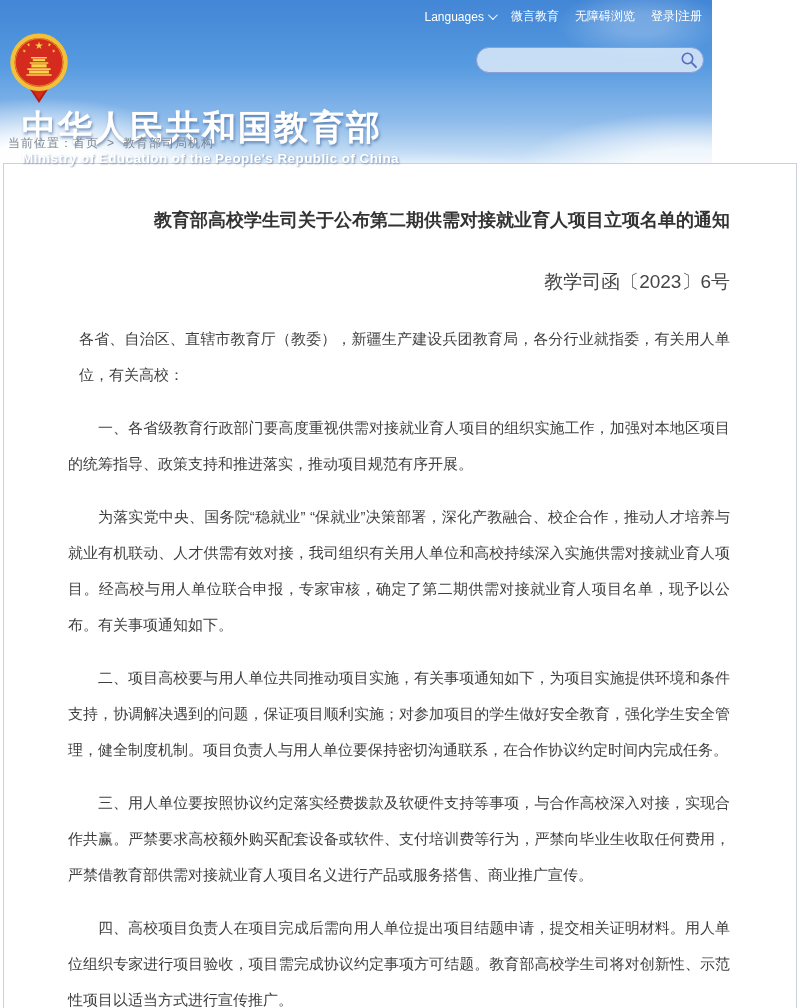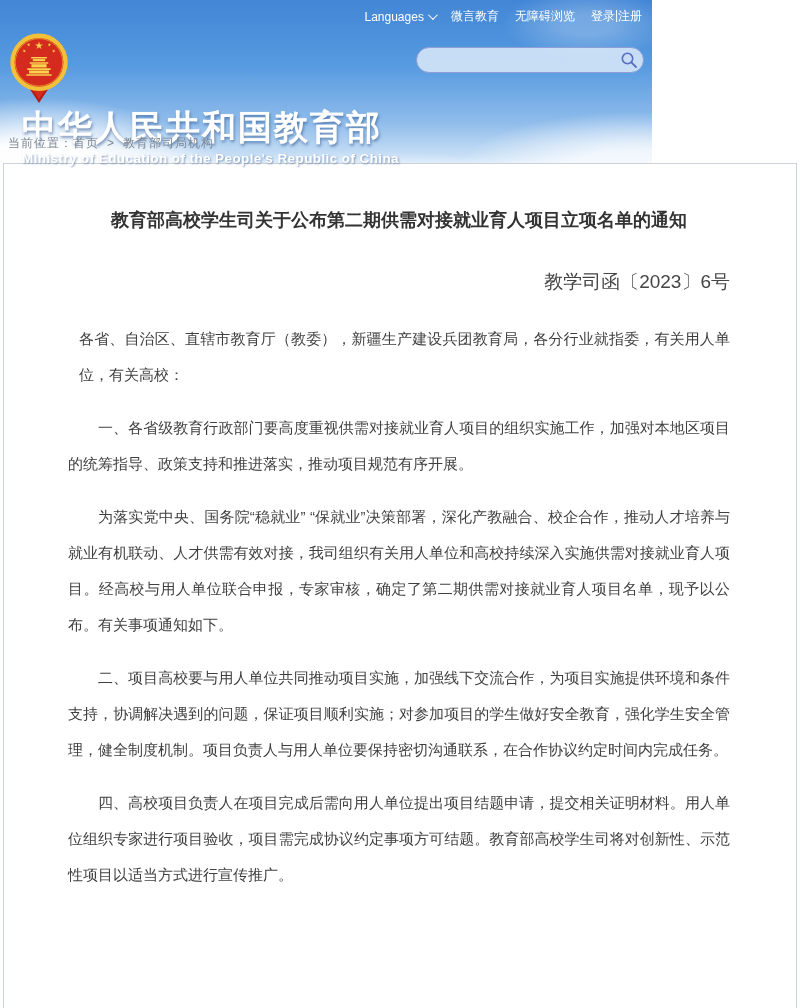--- a/index.html
+++ b/index.html
@@ -12,21 +12,21 @@
     position: relative;
     width: 800px;
     height: 1008px;
     overflow: hidden;
     background: #ffffff;
   }
 
   
   .site-header {
     position: relative;
-    width: 652px;
+    width: 712px;
     height: 163px;
     background:
       radial-gradient(ellipse 230px 95px at 6% 102%, rgba(255,255,255,0.98) 25%, rgba(255,255,255,0) 72%),
       radial-gradient(ellipse 160px 60px at 22% 112%, rgba(255,255,255,0.85) 25%, rgba(255,255,255,0) 70%),
       radial-gradient(ellipse 300px 60px at 55% 118%, rgba(255,255,255,0.45) 25%, rgba(255,255,255,0) 70%),
       radial-gradient(ellipse 240px 80px at 97% 104%, rgba(255,255,255,0.75) 25%, rgba(255,255,255,0) 72%),
       radial-gradient(ellipse 120px 50px at 90% 15%, rgba(255,255,255,0.25) 20%, rgba(255,255,255,0) 70%),
       linear-gradient(180deg, #4286d6 0%, #569ae0 40%, #8fbceb 75%, #c6def5 95%, #d9eafa 100%);
   }
   .top-links {
@@ -119,21 +119,21 @@
   .content-panel {
     margin: 0 3px;
     width: 794px;
     height: 845px;
     background: #ffffff;
     border: 1px solid #cdd2d8;
     border-bottom: none;
     padding: 43px 66px 0 64px;
   }
   .doc-title {
-    text-align: center;
+    text-align: right;
     font-size: 18px;
     font-weight: bold;
     color: #333333;
     line-height: 26px;
   }
   .doc-number {
     margin-top: 36px;
     text-align: right;
     font-size: 19px;
     color: #454545;
@@ -220,20 +220,21 @@
 
   <div class="content-panel">
     <h1 class="doc-title">教育部高校学生司关于公布第二期供需对接就业育人项目立项名单的通知</h1>
 
     <div class="doc-number">教学司函〔2023〕6号</div>
 
     <div class="doc-body">
       <p class="salutation">各省、自治区、直辖市教育厅（教委），新疆生产建设兵团教育局，各分行业就指委，有关用人单位，有关高校：</p>
       <p>一、各省级教育行政部门要高度重视供需对接就业育人项目的组织实施工作，加强对本地区项目的统筹指导、政策支持和推进落实，推动项目规范有序开展。</p>
       <p>为落实党中央、国务院“稳就业” “保就业”决策部署，深化产教融合、校企合作，推动人才培养与就业有机联动、人才供需有效对接，我司组织有关用人单位和高校持续深入实施供需对接就业育人项目。经高校与用人单位联合申报，专家审核，确定了第二期供需对接就业育人项目名单，现予以公布。有关事项通知如下。</p>
-      <p>二、项目高校要与用人单位共同推动项目实施，加强线下交流合作，为项目实施提供环境和条件支持，协调解决遇到的问题，保证项目顺利实施；对参加项目的学生做好安全教育，强化学生安全管理，健全制度机制。项目负责人与用人单位要保持密切沟通联系，在合作协议约定时间内完成任务。</p>
+      <p>二、项目高校要与用人单位共同推动项目实施，有关事项通知如下，为项目实施提供环境和条件支持，协调解决遇到的问题，保证项目顺利实施；对参加项目的学生做好安全教育，强化学生安全管理，健全制度机制。项目负责人与用人单位要保持密切沟通联系，在合作协议约定时间内完成任务。</p>
+      <p>三、用人单位要按照协议约定落实经费拨款及软硬件支持等事项，与合作高校深入对接，实现合作共赢。严禁要求高校额外购买配套设备或软件、支付培训费等行为，严禁向毕业生收取任何费用，严禁借教育部供需对接就业育人项目名义进行产品或服务搭售、商业推广宣传。</p>
       <p>四、高校项目负责人在项目完成后需向用人单位提出项目结题申请，提交相关证明材料。用人单位组织专家进行项目验收，项目需完成协议约定事项方可结题。教育部高校学生司将对创新性、示范性项目以适当方式进行宣传推广。</p>
 
     </div>
 
   </div>
 
 </div>
 
 </body></html>

